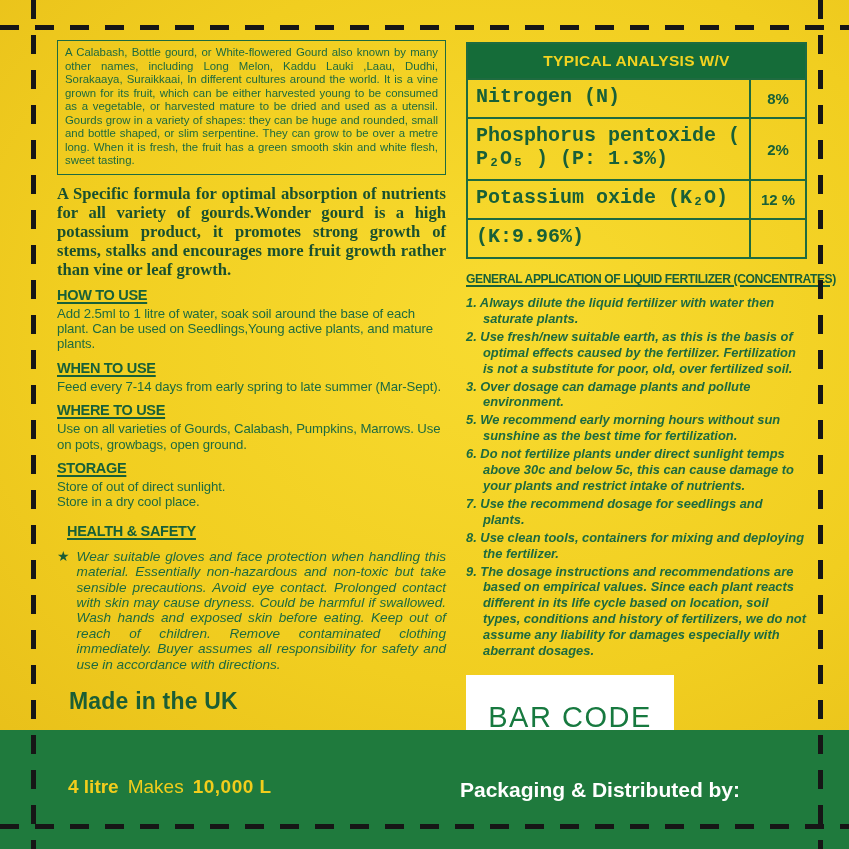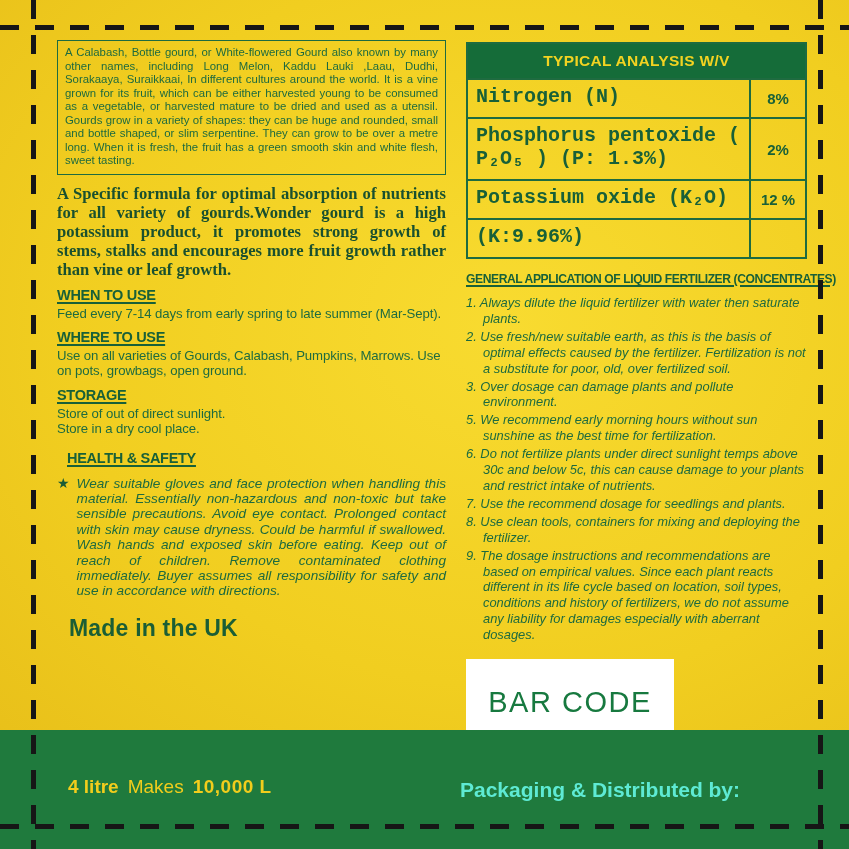--- a/index.html
+++ b/index.html
@@ -35,44 +35,48 @@
   .analysis{border:2px solid #1e6b40;}
   .t-head{background:#156c39;color:#f3d321;text-align:center;font-size:15.5px;font-weight:700;
     letter-spacing:0.3px;padding:8px 0;}
   .t-row{display:flex;border-top:2px solid #1e6b40;align-items:stretch;}
   .t-lbl{flex:1;padding:5px 6px 9px 8px;font-size:20px;font-weight:600;color:#186038;font-family:Liberation Mono, monospace;}
   .t-val{width:54px;border-left:2px solid #1e6b40;display:flex;align-items:center;justify-content:center;
     font-size:15px;font-weight:700;color:#186038;}
   .app-h{margin:13px 0 0 0;font-size:12.1px;font-weight:800;letter-spacing:-0.4px;white-space:nowrap;
     text-decoration:underline;text-decoration-thickness:2px;text-underline-offset:2px;color:#186038;}
   .app-list{margin:9px 0 0 0;font-style:italic;font-size:12.9px;line-height:15.9px;color:#1d6a3f;}
-  .app-item{padding-left:17px;text-indent:-17px;margin-bottom:2px;}
+  .app-item{padding-left:17px;text-indent:-17px;margin-bottom:2px;font-weight:bold;}
   .barcode{margin:16px 0 0 0;width:208px;height:86px;background:#ffffff;
     display:flex;align-items:center;justify-content:center;text-align:right;}
   .barcode span{font-size:29px;letter-spacing:1.5px;font-weight:500;color:#17793f;}
   
   .bottom-bar{position:absolute;left:0;top:730px;width:849px;height:119px;background:#1f7a3d;z-index:10;padding-left:16px;}
   .yield{position:absolute;left:68px;top:46px;display:flex;align-items:baseline;gap:9px;color:#f2cd1c;}
   .yield .sz{font-size:19px;font-weight:800;}
   .yield .mk{font-size:19px;font-weight:400;}
   .yield .amt{font-size:19px;font-weight:800;letter-spacing:0.5px;}
-  .packaging{position:absolute;left:460px;top:48px;font-size:21px;font-weight:800;color:#5eead4;}
+  .packaging{position:absolute;left:460px;top:48px;font-size:21px;font-weight:800;color:#ffffff;}
 </style>
 </head>
 <body>
 
 <div class="canvas">
 
   <div class="left-col">
     <div class="intro-box">
       <p>A Calabash, Bottle gourd, or White-flowered Gourd also known by many other names, including Long Melon, Kaddu Lauki ,Laau, Dudhi, Sorakaaya, Suraikkaai, In different cultures around the world. It is a vine grown for its fruit, which can be either harvested young to be consumed as a vegetable, or harvested mature to be dried and used as a utensil. Gourds grow in a variety of shapes: they can be huge and rounded, small and bottle shaped, or slim serpentine. They can grow to be over a metre long. When it is fresh, the fruit has a green smooth skin and white flesh, sweet tasting.</p>
     </div>
 
     <p class="formula">A Specific formula for optimal absorption of nutrients for all variety of gourds.Wonder gourd is a high potassium product, it promotes strong growth of stems, stalks and encourages more fruit growth rather than vine or leaf growth.</p>
 
+    <div>
+      <div class="sec-h">HOW TO USE</div>
+      <p class="sec-b">Add 2.5ml to 1 litre of water, soak soil around the base of each plant. Can be used on Seedlings,Young active plants, and mature plants.</p>
+    </div>
 
     <div>
       <div class="sec-h">WHEN TO USE</div>
       <p class="sec-b">Feed every 7-14 days from early spring to late summer (Mar-Sept).</p>
     </div>
 
     <div>
       <div class="sec-h">WHERE TO USE</div>
       <p class="sec-b">Use on all varieties of Gourds, Calabash, Pumpkins, Marrows. Use on pots, growbags, open ground.</p>
     </div>

